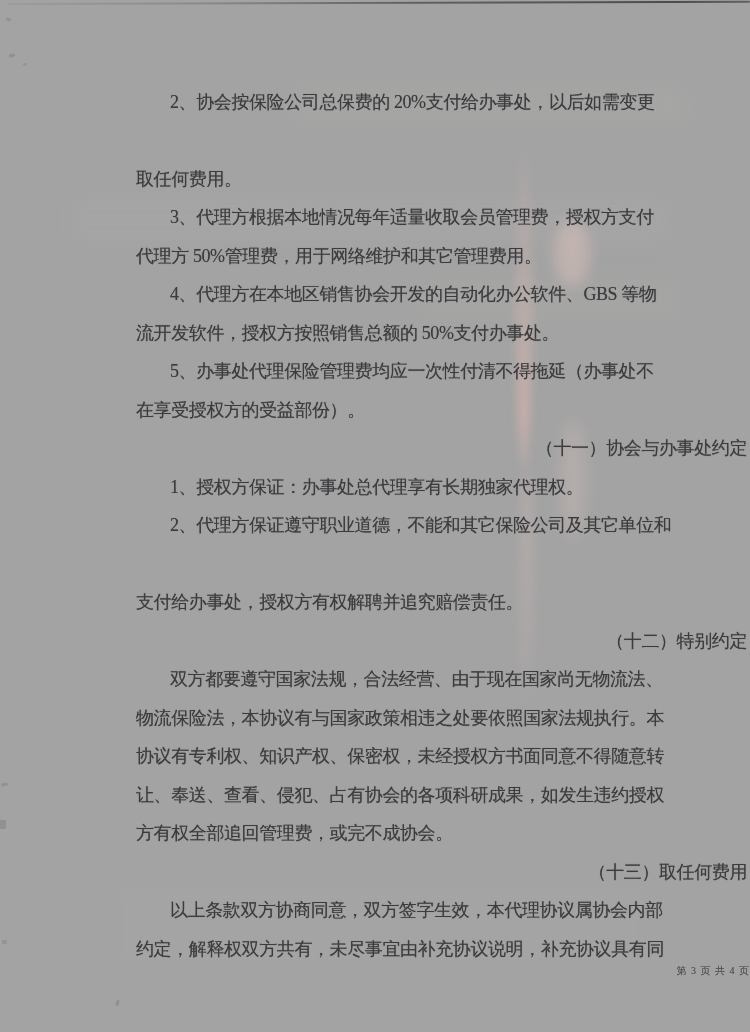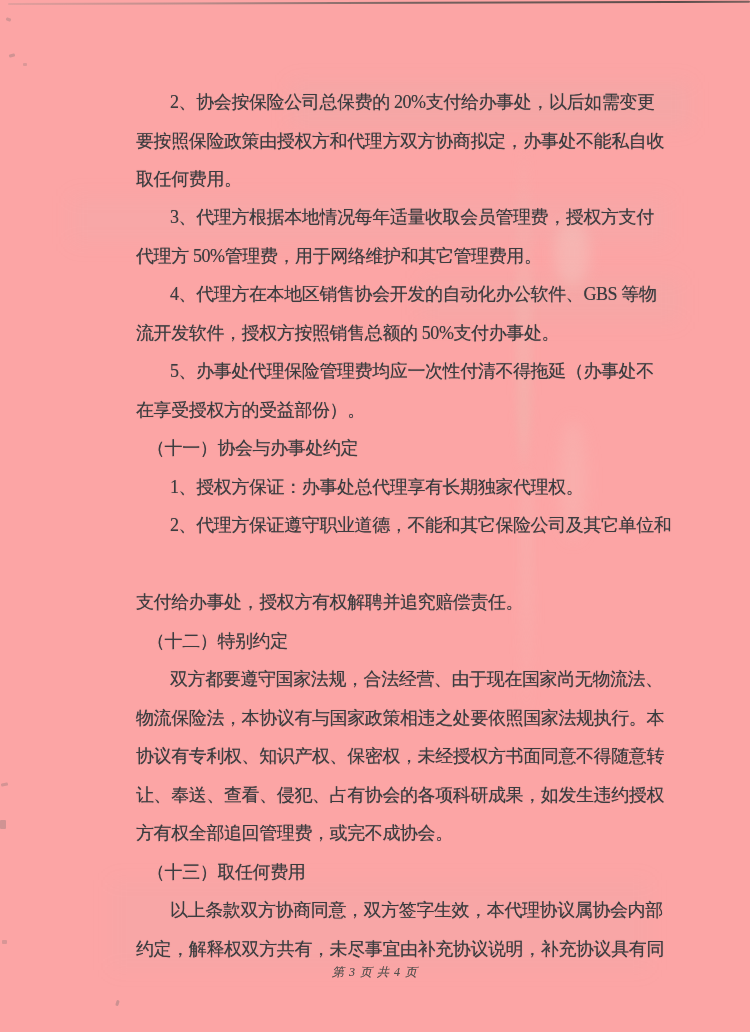--- a/index.html
+++ b/index.html
@@ -4,21 +4,21 @@
 <style>
   html,body{margin:0;padding:0;}
   body{
     width:750px;height:1032px;
     background:#e9e9e7;
     font-family:"Liberation Serif","DejaVu Serif",serif;
   }
   .page{
     position:relative;
     width:750px;height:1032px;
-    background:#fca5a5;
+    background:#a3a3a3;
     overflow:hidden;
   }
   
   .wash{position:absolute;pointer-events:none;filter:blur(10px);}
   .wash.w1{left:290px;top:82px;width:400px;height:46px;background:rgba(185,185,180,0.10);}
   .wash.w2{left:70px;top:196px;width:600px;height:48px;background:rgba(200,195,185,0.08);}
   .wash.w3{left:420px;top:278px;width:260px;height:44px;background:rgba(190,188,182,0.09);}
   .wash.w4{left:110px;top:880px;width:540px;height:90px;background:rgba(195,195,190,0.06);}
 
   
@@ -58,32 +58,31 @@
     left:136px;
     width:600px;
     font-size:18px;
     line-height:22px;
     letter-spacing:-0.4px;
     color:#3c3c3f;
     text-shadow:0 0 0.7px rgba(70,70,72,0.65);
     white-space:pre;
   }
   .line.p{left:170px;}   
-  .line.h{left:147px;}   
+  .line.h{left:147px;text-align:right;}   
 
   .footer{
     position:absolute;
     left:0;top:964px;width:750px;
-    text-align:center;
-    font-size:12px;
+    text-align:right;
+    font-size:10px;
     letter-spacing:1px;
     color:#55504e;
     text-shadow:0 0 0.6px rgba(90,85,82,0.6);
     white-space:pre;
-    font-style:italic;
   }
 </style>
 </head>
 <body>
 
 <div class="page">
 
   <div class="edge-line"></div>
   <div class="wash w1"></div>
   <div class="wash w2"></div>
@@ -95,21 +94,20 @@
   <div class="stain s4"></div>
   <div class="speck k1"></div>
   <div class="speck k2"></div>
   <div class="speck k3"></div>
   <div class="speck k4"></div>
   <div class="speck k5"></div>
   <div class="speck k6"></div>
   <div class="speck k7"></div>
 
   <div class="line p" style="top:91px">2、协会按保险公司总保费的 20%支付给办事处，以后如需变更</div>
-  <div class="line" style="top:130px">要按照保险政策由授权方和代理方双方协商拟定，办事处不能私自收</div>
   <div class="line" style="top:168px">取任何费用。</div>
   <div class="line p" style="top:206px">3、代理方根据本地情况每年适量收取会员管理费，授权方支付</div>
   <div class="line" style="top:245px">代理方 50%管理费，用于网络维护和其它管理费用。</div>
   <div class="line p" style="top:283px">4、代理方在本地区销售协会开发的自动化办公软件、GBS 等物</div>
   <div class="line" style="top:322px">流开发软件，授权方按照销售总额的 50%支付办事处。</div>
   <div class="line p" style="top:360px">5、办事处代理保险管理费均应一次性付清不得拖延（办事处不</div>
   <div class="line" style="top:399px">在享受授权方的受益部份）。</div>
   <div class="line h" style="top:437px">（十一）协会与办事处约定</div>
   <div class="line p" style="top:476px">1、授权方保证：办事处总代理享有长期独家代理权。</div>
   <div class="line p" style="top:514px">2、代理方保证遵守职业道德，不能和其它保险公司及其它单位和</div>

